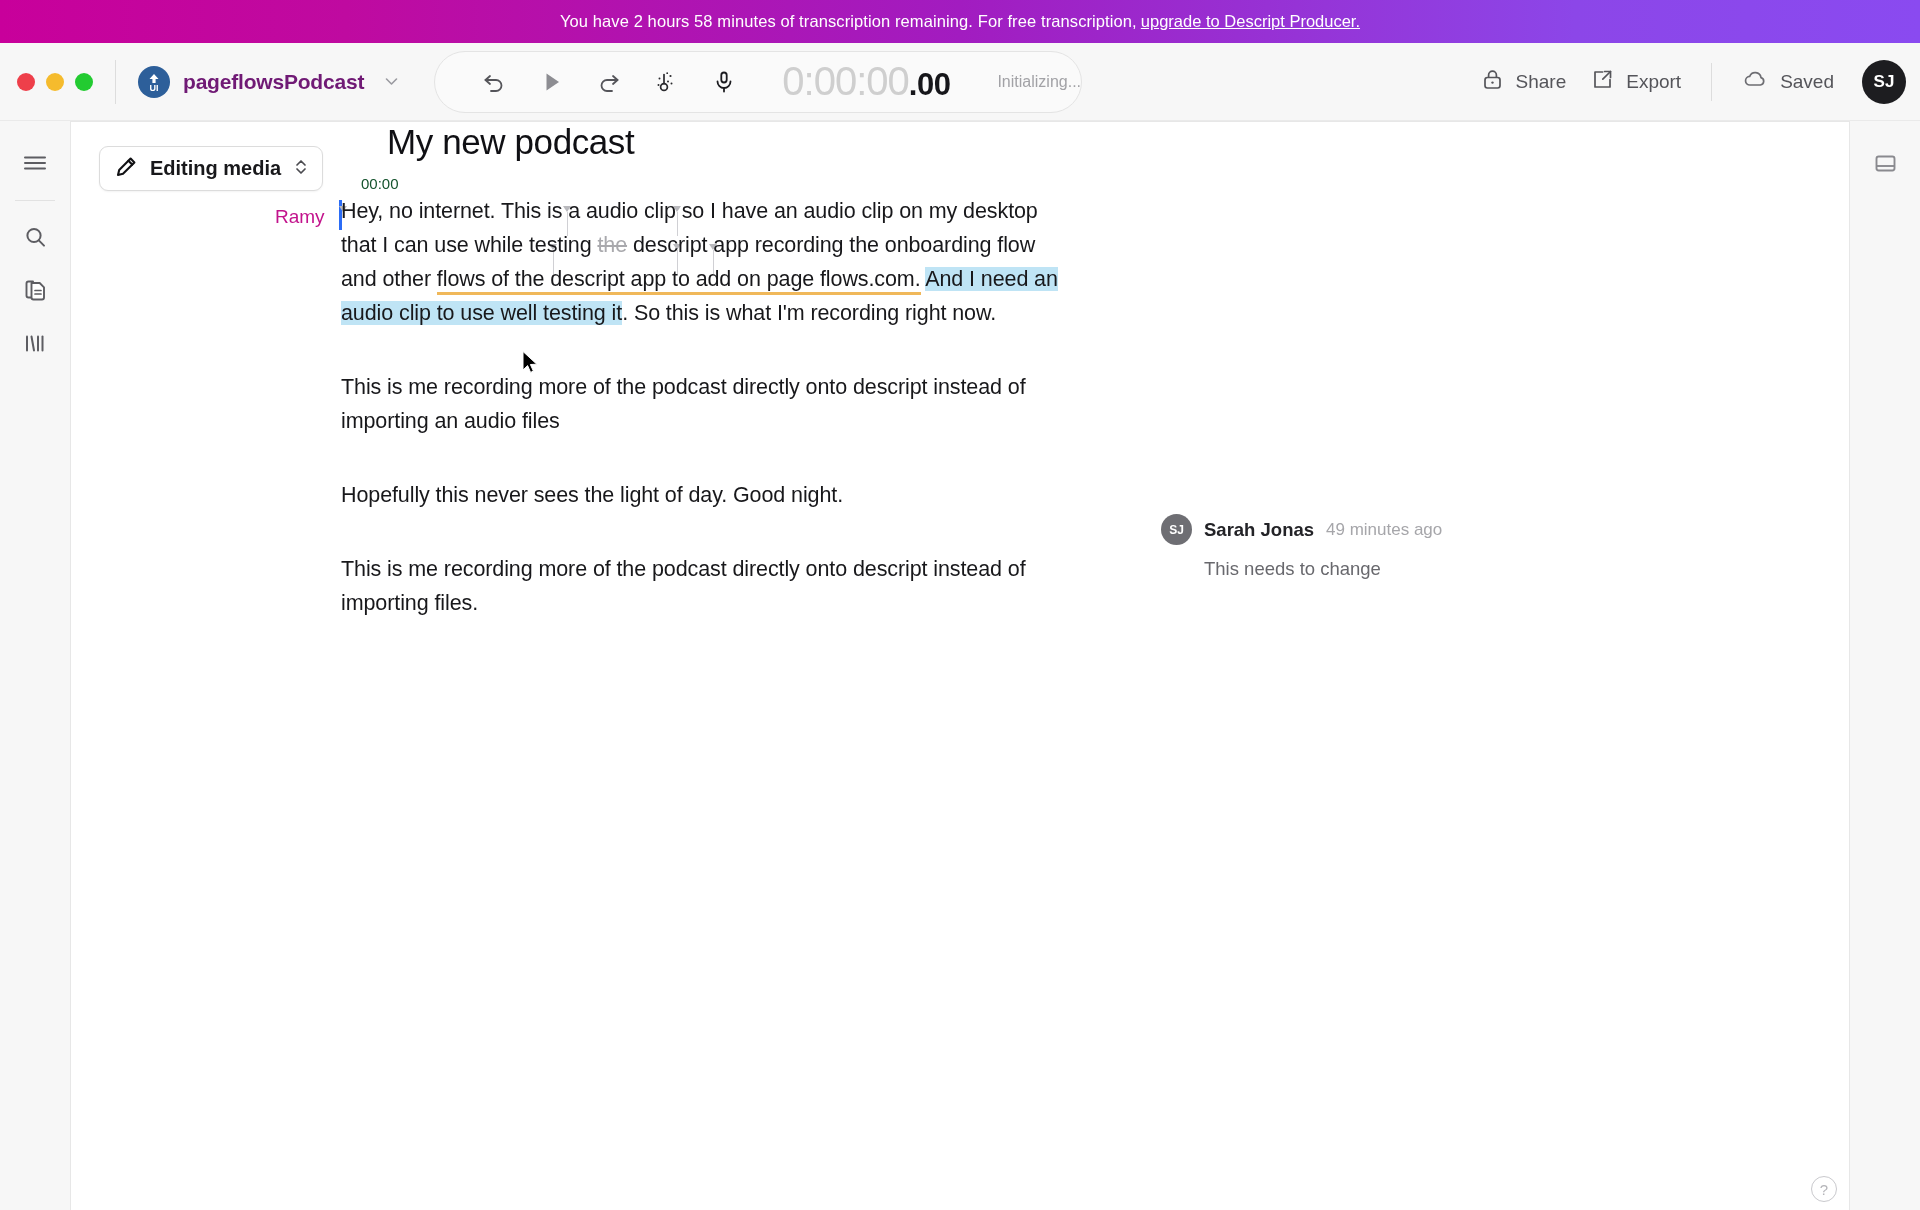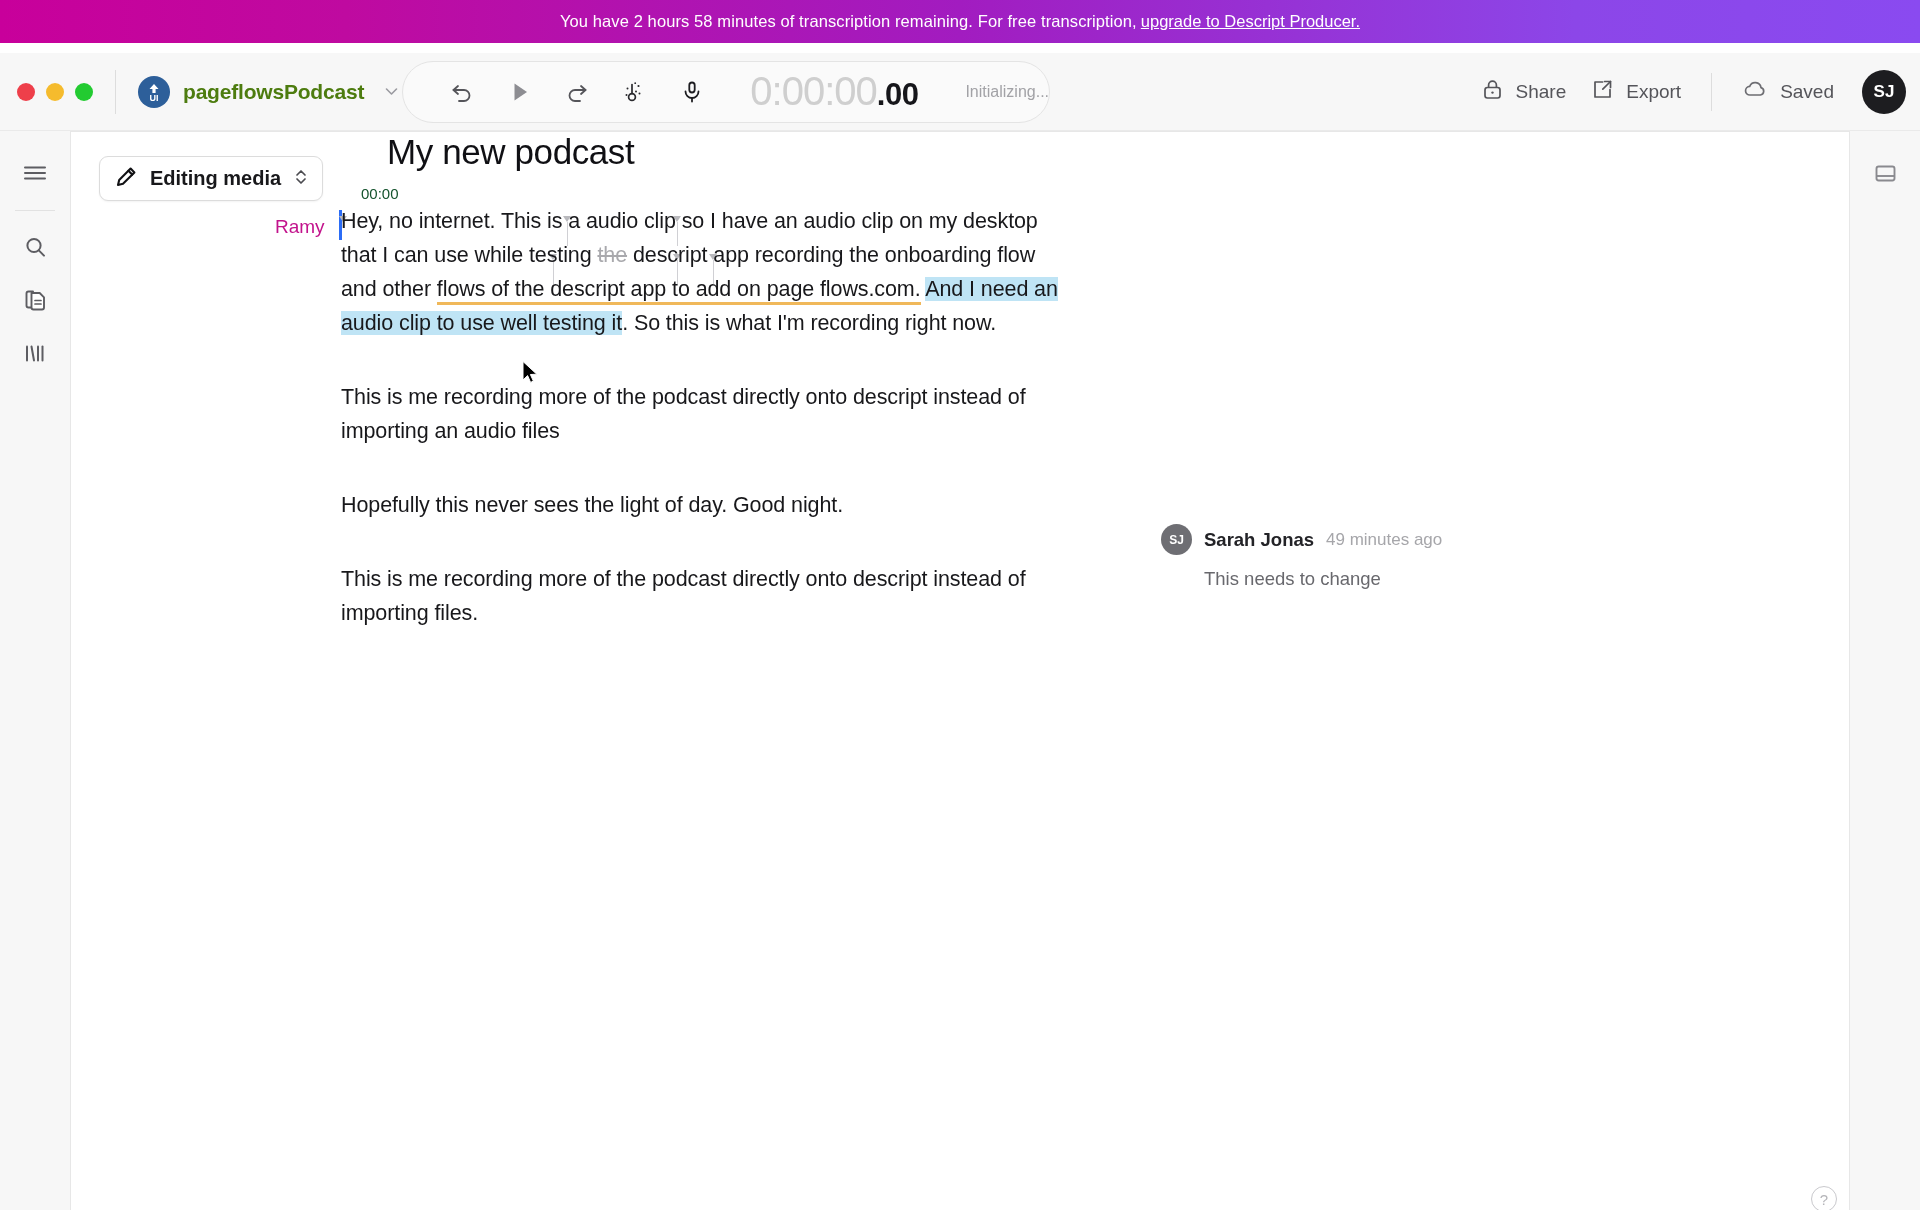--- a/index.html
+++ b/index.html
@@ -33,21 +33,20 @@
 
   
   .titlebar {
     height: 78px;
     width: 100%;
     background: #f7f7f7;
     display: flex;
     align-items: center;
     position: relative;
     border-bottom: 1px solid #eaeaea;
-    margin-top: 10px;
   }
   .traffic {
     display: flex; align-items: center; gap: 11px;
     margin-left: 17px;
   }
   .dot { width: 18px; height: 18px; border-radius: 50%; }
   .dot.red { background: #ee3f4a; }
   .dot.yellow { background: #f5bb2d; }
   .dot.green { background: #23cb31; }
 
@@ -62,29 +61,29 @@
     cursor: pointer;
   }
   .doc-logo {
     width: 32px; height: 32px; border-radius: 50%;
     background: #2d5f9a;
     display: flex; align-items: center; justify-content: center;
     position: relative;
     flex: none;
   }
   .doc-title {
-    font-size: 21px; font-weight: 700; color: #4d7c0f;
+    font-size: 21px; font-weight: 700; color: #701a75;
     letter-spacing: -.2px;
   }
   .chev-down { margin-left: 6px; display:flex; align-items:center; }
 
   
   .transport {
     position: absolute;
-    left: 402px;
+    left: 434px;
     width: 648px;
     height: 62px;
     border: 1px solid #e4e4e4;
     border-radius: 32px;
     background: #fafafa;
     display: flex;
     align-items: center;
     padding-left: 44px;
     gap: 27px;
   }

